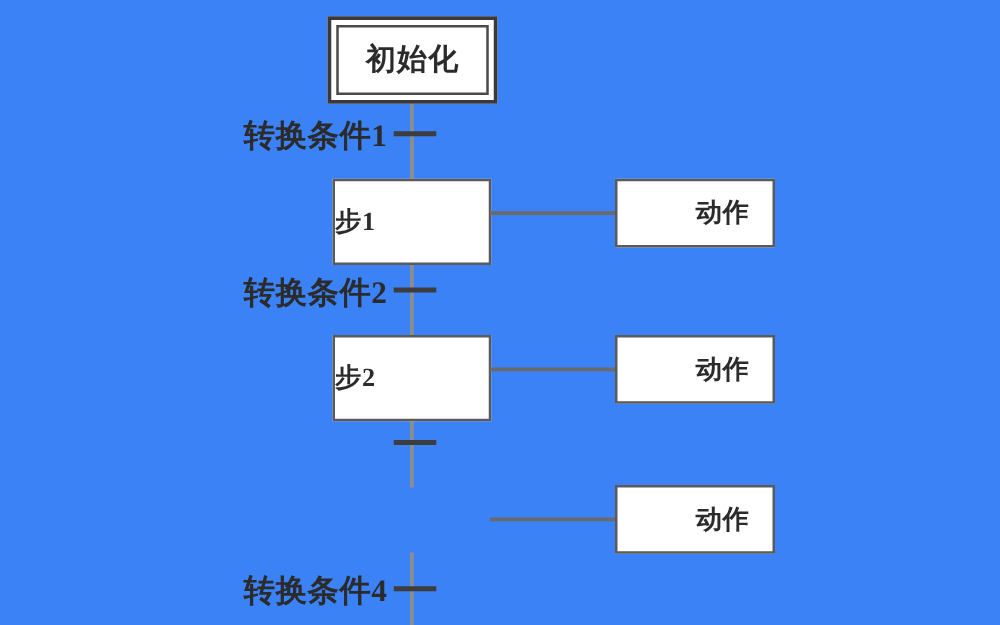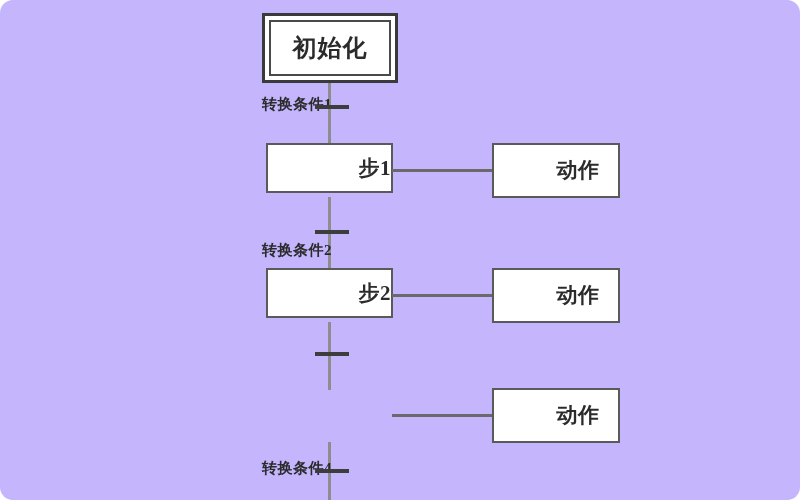--- a/index.html
+++ b/index.html
@@ -7,23 +7,22 @@
     padding: 0;
     background: #ffffff;
   }
   body {
     font-family: "Liberation Serif", "DejaVu Serif", serif;
   }
   #canvas {
     position: relative;
     width: 800px;
     height: 500px;
-    background: #c4b5fd;
+    background: #3b82f6;
     overflow: hidden;
-    border-radius: 13px;
   }
 
   
   .trunk {
     position: absolute;
     left: 328px;
     width: 3px;
     background: #8d8d8d;
   }
 
@@ -50,27 +49,27 @@
     display: flex;
     align-items: center;
     justify-content: center;
   }
 
   
   .step-box {
     position: absolute;
     left: 266px;
     width: 127px;
-    height: 50px;
+    height: 69px;
     border: 2px solid #5a5a5a;
     background: #ffffff;
     box-sizing: border-box;
     display: flex;
     align-items: center;
-    justify-content: flex-end;
+    justify-content: flex-start;
     font-family: Liberation Serif, serif;
   }
 
   
   .action-box {
     position: absolute;
     left: 492px;
     width: 128px;
     height: 55px;
     border: 2px solid #5a5a5a;
@@ -96,24 +95,24 @@
     position: absolute;
     left: 315px;
     width: 34px;
     height: 4px;
     background: #3d3d3d;
   }
 
   
   .cond-label {
     position: absolute;
-    right: 468px;
+    right: 490px;
     text-align: right;
     white-space: nowrap;
-    font-size: 15px;
+    font-size: 25px;
     font-weight: bold;
     color: #2b2b2b;
     letter-spacing: 0.5px;
     line-height: 1;
   }
 
   .box-text {
     font-size: 21px;
     font-weight: bold;
     color: #2b2b2b;
@@ -151,24 +150,24 @@
   <div class="tick" style="top:105px;"></div>
 
   <div class="step-box" style="top:143px;">
     <span class="box-text">步1</span>
   </div>
   <div class="action-link" style="top:169px;"></div>
   <div class="action-box" style="top:143px;">
     <span class="box-text">动作</span>
   </div>
 
-  <div class="cond-label" style="top:222px;margin-top:21px;">转换条件2</div>
+  <div class="cond-label" style="top:222px;">转换条件2</div>
   <div class="tick" style="top:230px;"></div>
 
-  <div class="step-box" style="top:268px;padding-left:18px;">
+  <div class="step-box" style="top:268px;">
     <span class="box-text">步2</span>
   </div>
   <div class="action-link" style="top:294px;"></div>
   <div class="action-box" style="top:268px;">
     <span class="box-text">动作</span>
   </div>
 
   <div class="tick" style="top:352px;"></div>
 
   <div class="action-link" style="top:414px;"></div>

